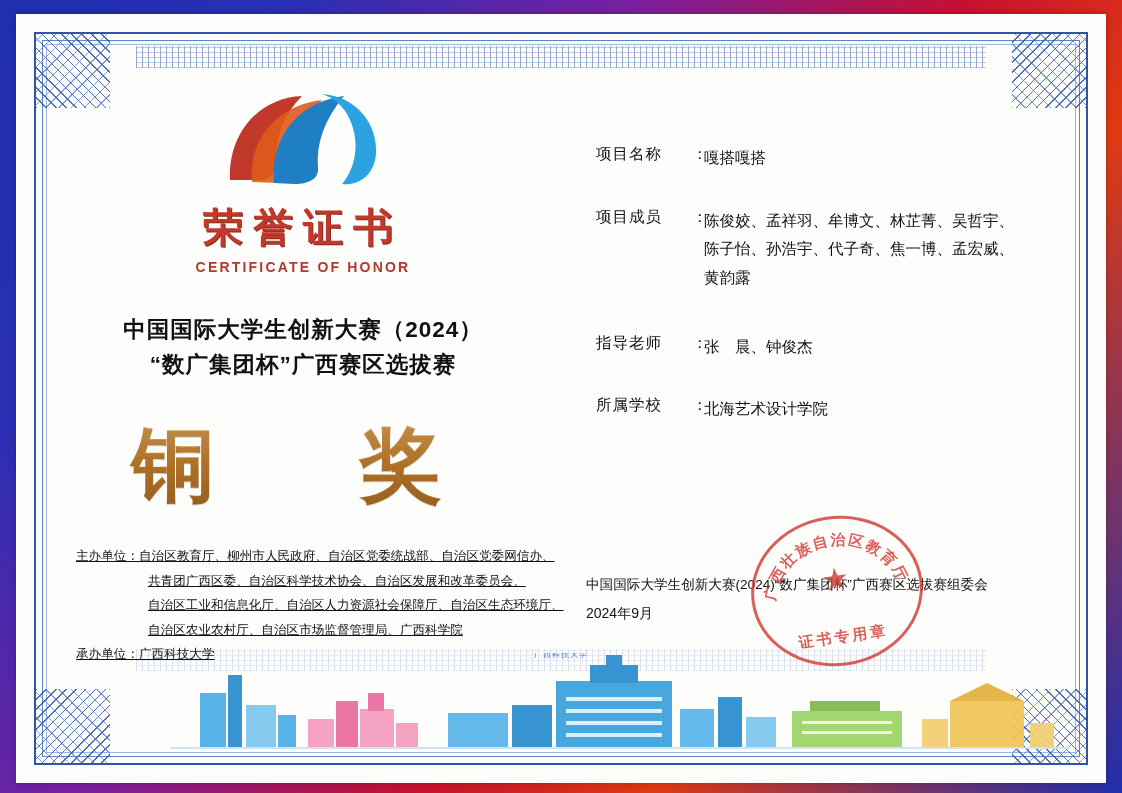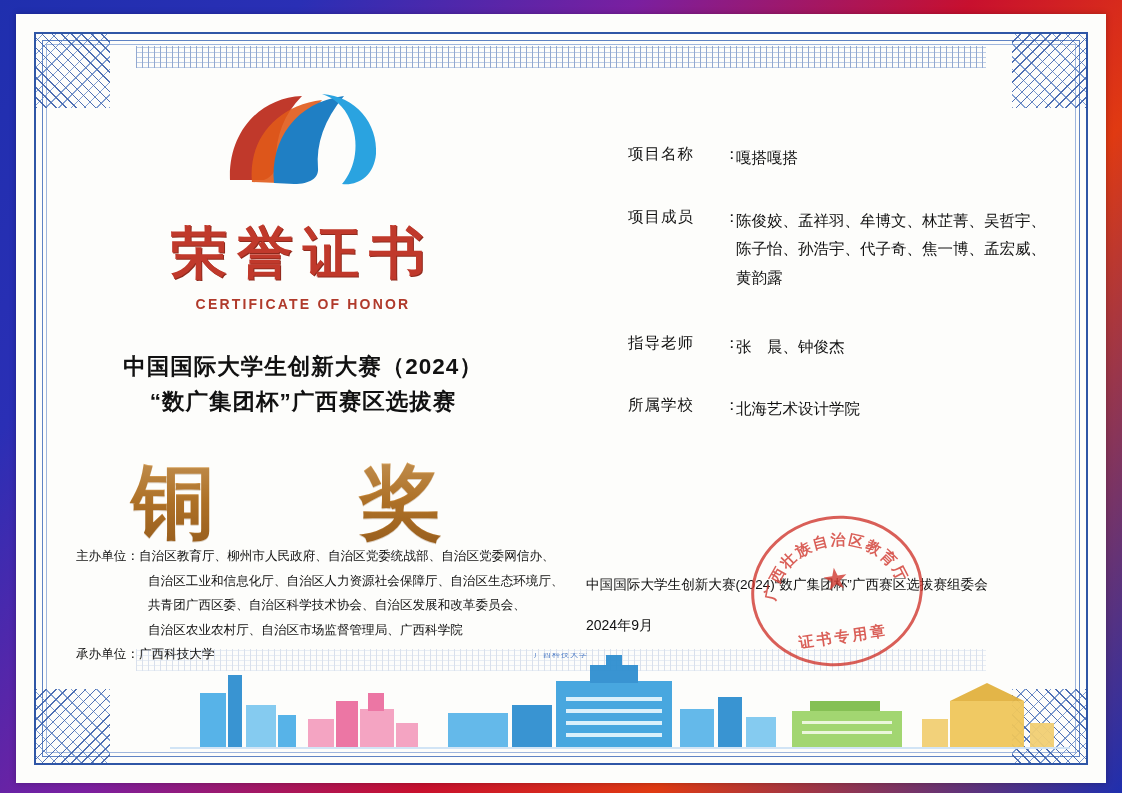--- a/index.html
+++ b/index.html
@@ -58,24 +58,24 @@
   
   .left{
     position:absolute;left:52px;top:70px;width:470px;
     text-align:center;
   }
   .logo{
     width:170px;height:110px;margin:0 auto;position:relative;
   }
   .logo svg{display:block;}
   .honor-title{
-    margin-top:22px;
+    margin-top:6px;
     font-family:Liberation Serif, serif;
     font-weight:bold;
-    font-size:56px;
+    font-size:40px;
     letter-spacing:10px;
     color:#c0392b;
     text-shadow:1px 1px 0 #8e2a1d;
   }
   .honor-sub{
     margin-top:4px;
     font-size:14px;
     letter-spacing:2.2px;
     font-weight:bold;
     color:#b03a2b;
@@ -102,32 +102,33 @@
     text-shadow:0 1px 0 rgba(120,70,20,.25);
   }
 
   
   .orgs{
     position:absolute;left:60px;top:530px;width:520px;
     font-size:12.6px;
     color:#111;
     line-height:1.95;
     text-align:left;
+    text-decoration:underline;
   }
   .orgs .row{white-space:nowrap;}
   .orgs .lbl{font-weight:normal;}
   .orgs .indent{padding-left:72px;}
 
   
   .right{
     position:absolute;left:580px;top:130px;width:480px;
     font-size:15.5px;color:#111;
   }
   .field{display:flex;margin-bottom:34px;align-items:flex-start;}
-  .field .k{width:96px;flex:0 0 96px;letter-spacing:1px;margin-left:32px;}
+  .field .k{width:96px;flex:0 0 96px;letter-spacing:1px;}
   .field .colon{width:12px;flex:0 0 12px;}
   .field .v{flex:1;line-height:1.85;}
   .field.members{margin-bottom:40px;}
 
   
   .seal-area{
     position:absolute;left:570px;top:500px;width:500px;height:170px;
   }
   .seal{
     position:absolute;left:165px;top:2px;width:172px;height:150px;
@@ -146,21 +147,21 @@
   .seal .bottom-text{
     position:absolute;left:0;right:0;bottom:16px;text-align:center;
     color:#d0342b;font-size:15px;letter-spacing:3px;font-weight:bold;
     font-family:"Liberation Serif","DejaVu Serif",serif;
   }
   .issuer{
     position:absolute;left:0;top:58px;width:500px;text-align:left;
     font-size:13.6px;color:#111;line-height:1.85;
   }
   .issuer .l2{}
-  .issuer .date{margin-top:16px;font-size:14px;}
+  .issuer .date{margin-top:4px;font-size:14px;}
 
   
   .skyline{
     position:absolute;left:34px;right:34px;bottom:34px;height:96px;
     overflow:hidden;
   }
   .skyline svg{display:block;}
   .skyline-label{
     position:absolute;left:0;right:0;top:-4px;text-align:center;
     font-size:8px;color:#4a79c4;letter-spacing:1px;
@@ -203,22 +204,22 @@
         <div>“数广集团杯”广西赛区选拔赛</div>
       </div>
 
       <div class="award">铜　奖</div>
     </div>
 
     <div class="orgs">
       <div class="row">
         <span class="lbl">主办单位：</span><span>自治区教育厅、柳州市人民政府、自治区党委统战部、自治区党委网信办、</span>
       </div>
+      <div class="row indent">共青团广西区委、自治区科学技术协会、自治区发展和改革委员会、</div>
       <div class="row indent">自治区工业和信息化厅、自治区人力资源社会保障厅、自治区生态环境厅、</div>
-      <div class="row indent">共青团广西区委、自治区科学技术协会、自治区发展和改革委员会、</div>
       <div class="row indent">自治区农业农村厅、自治区市场监督管理局、广西科学院</div>
       <div class="row">
         <span class="lbl">承办单位：</span><span>广西科技大学</span>
       </div>
     </div>
 
     <div class="right">
       <div class="field">
         <span class="k">项目名称</span>
         <span class="colon">：</span>

